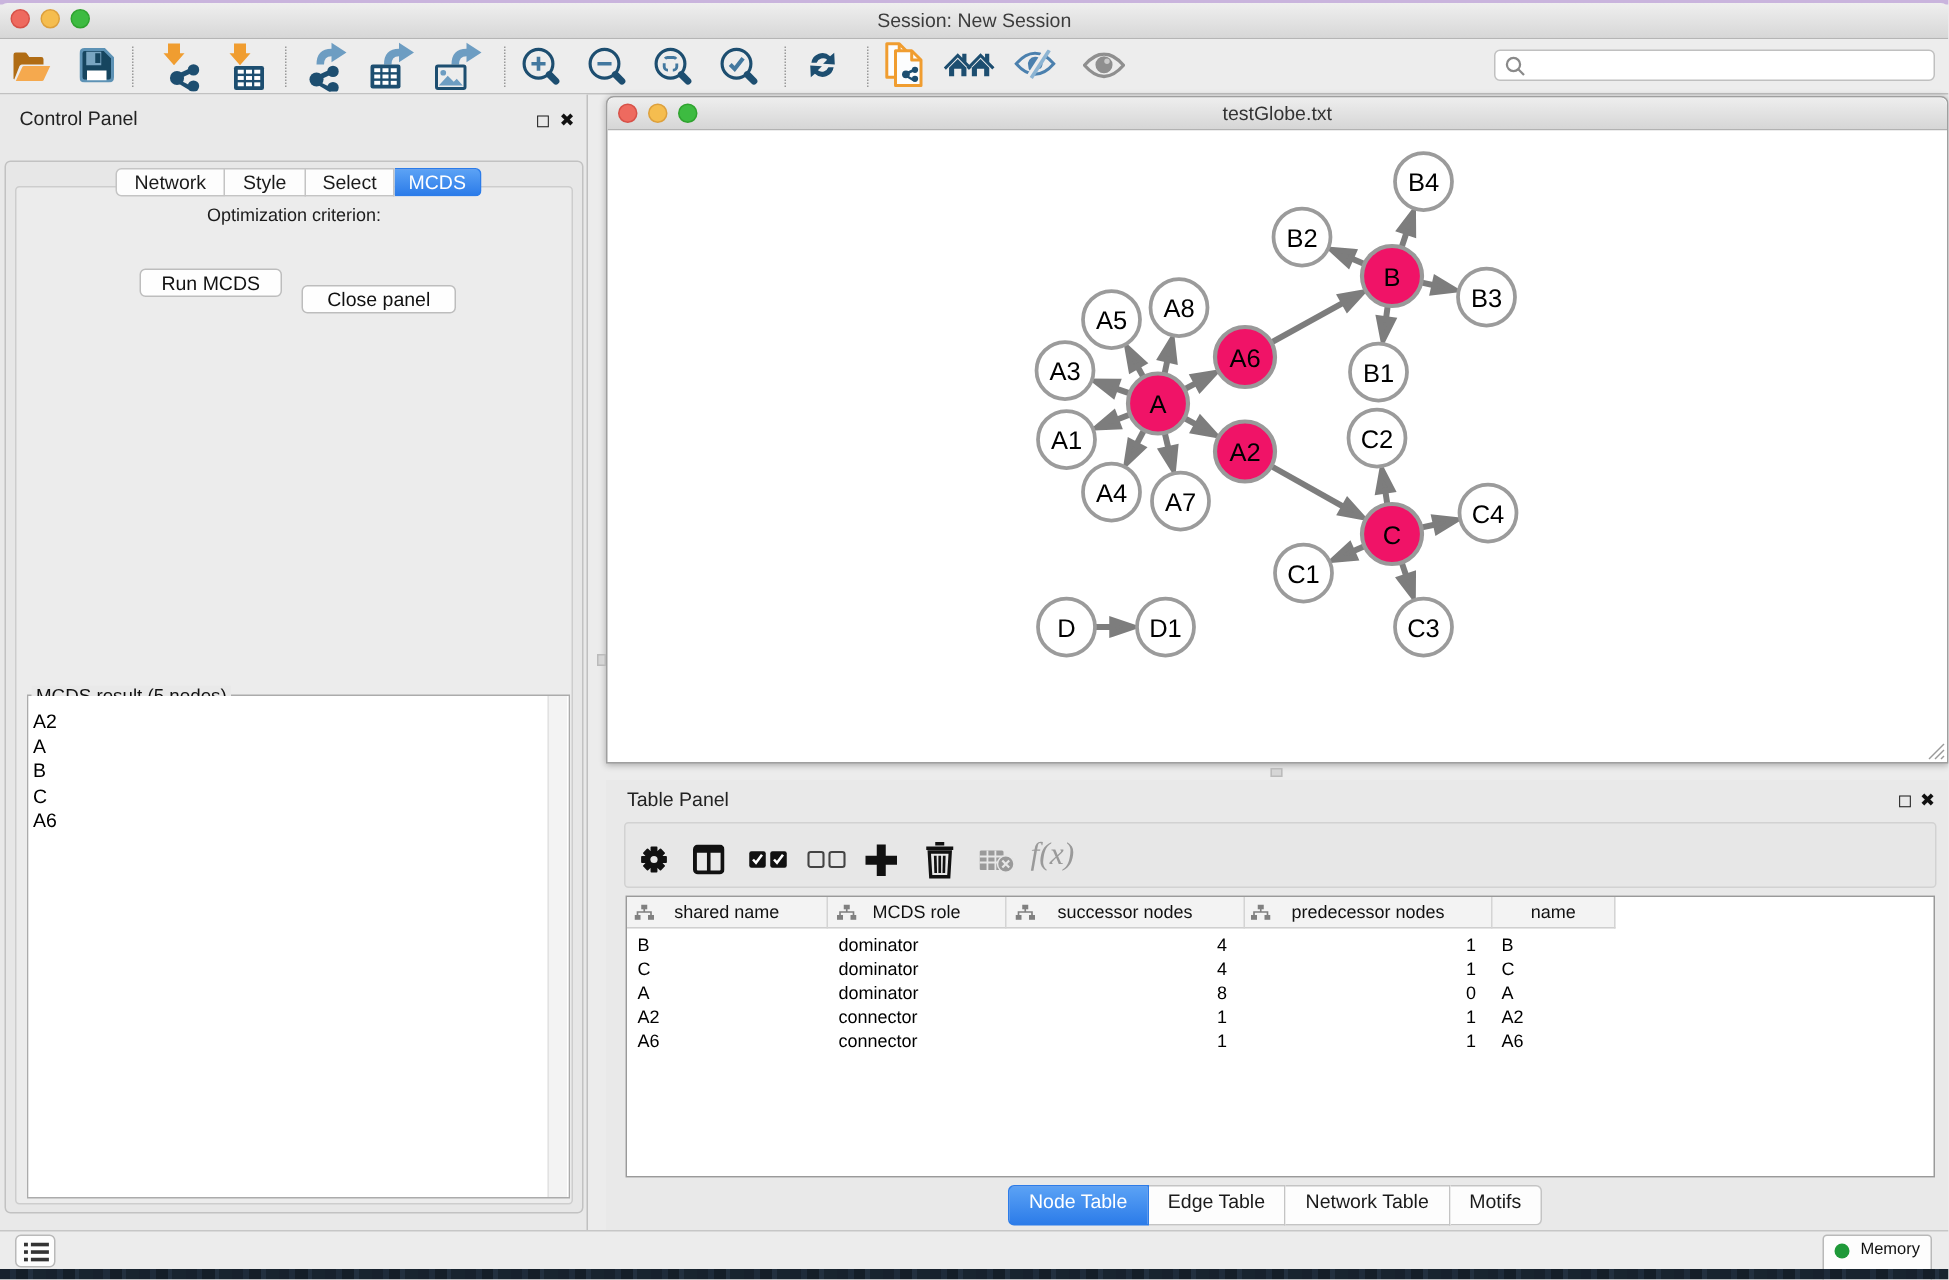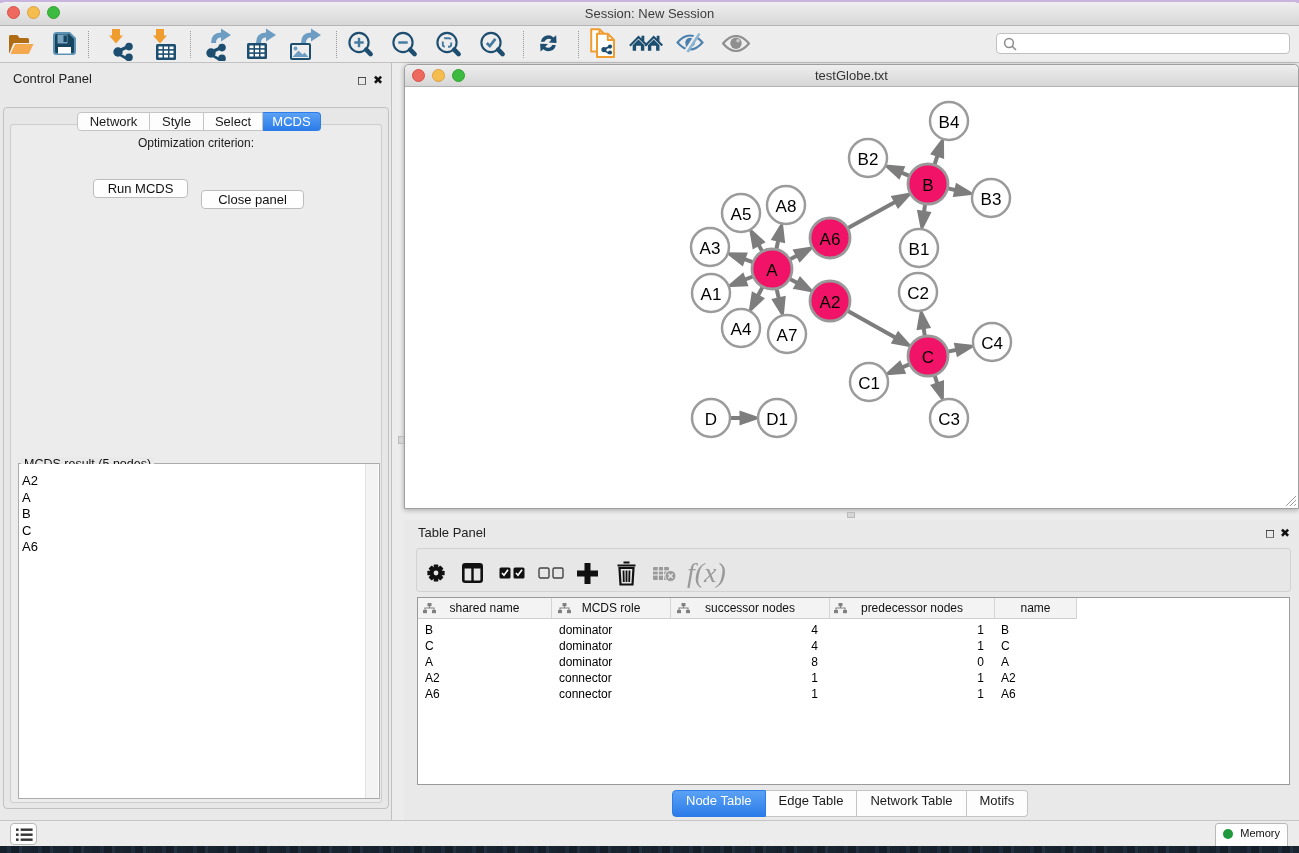--- a/index.html
+++ b/index.html
@@ -495,21 +495,21 @@
 </g>
         <g stroke="#e7e7e7" stroke-width="1.2">
 <line x1="0" y1="5" x2="16" y2="5"></line>
           <line x1="0" y1="9" x2="16" y2="9"></line>
 <line x1="5.3" y1="1" x2="5.3" y2="14"></line>
           <line x1="10.6" y1="1" x2="10.6" y2="14"></line>
         </g>
 <circle cx="17.5" cy="10" r="5.5" fill="#9a9a9a" stroke="#e7e7e7" stroke-width="1"></circle>
 <path d="M15.2 7.7 L19.8 12.3 M19.8 7.7 L15.2 12.3" stroke="#e7e7e7" stroke-width="1.5"></path>
       </svg>
-      <div style="position:absolute;left:270px;top:8px;width:50px;font-family:'Liberation Serif',serif;font-style:italic;font-size:28px;color:#9a9a9a;">f(x)</div>
+      <div style="position:absolute;left:270px;top:8px;width:50px;font-family:'Liberation Serif',serif;font-style:italic;font-size:21px;color:#9a9a9a;">f(x)</div>
     </div>
   <div id="ttable">
     <div id="thead">
       <div class="hcell" style="left:0; width:134px;"><svg style="position:absolute;left:5px;top:5px" width="13" height="11" viewBox="0 0 13 11">
 <g fill="#808080">
               <rect x="4.5" y="0" width="4" height="3.2"></rect>
               <rect x="0" y="7" width="4" height="3.2"></rect>
               <rect x="9" y="7" width="4" height="3.2"></rect>
             </g>
 <path d="M6.5 3 L6.5 5 M2 7 L2 5 L11 5 L11 7" stroke="#808080" stroke-width="1.1" fill="none"></path>

